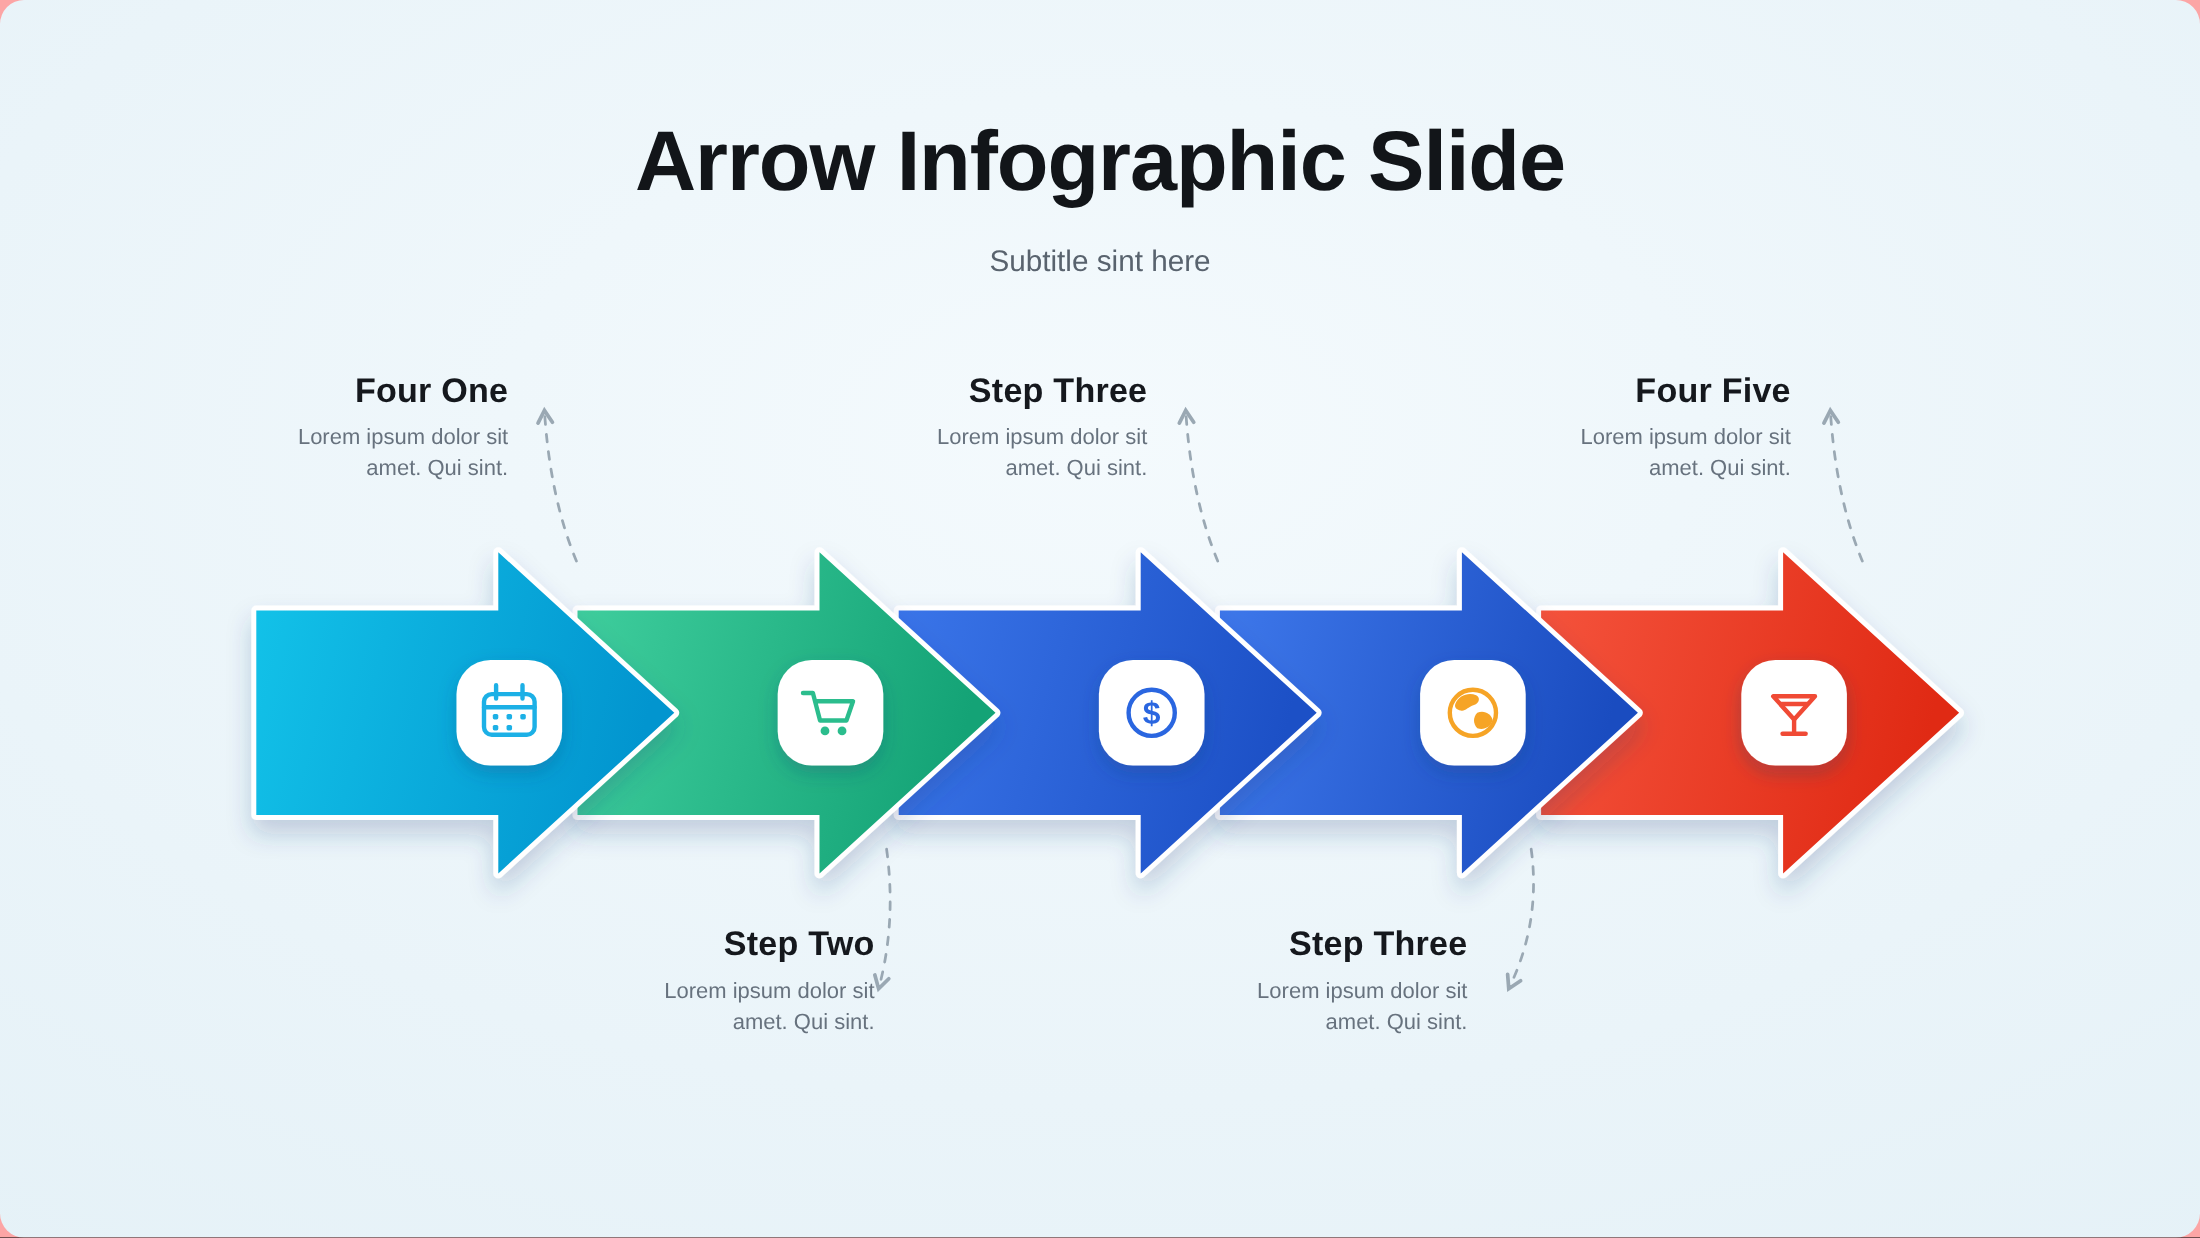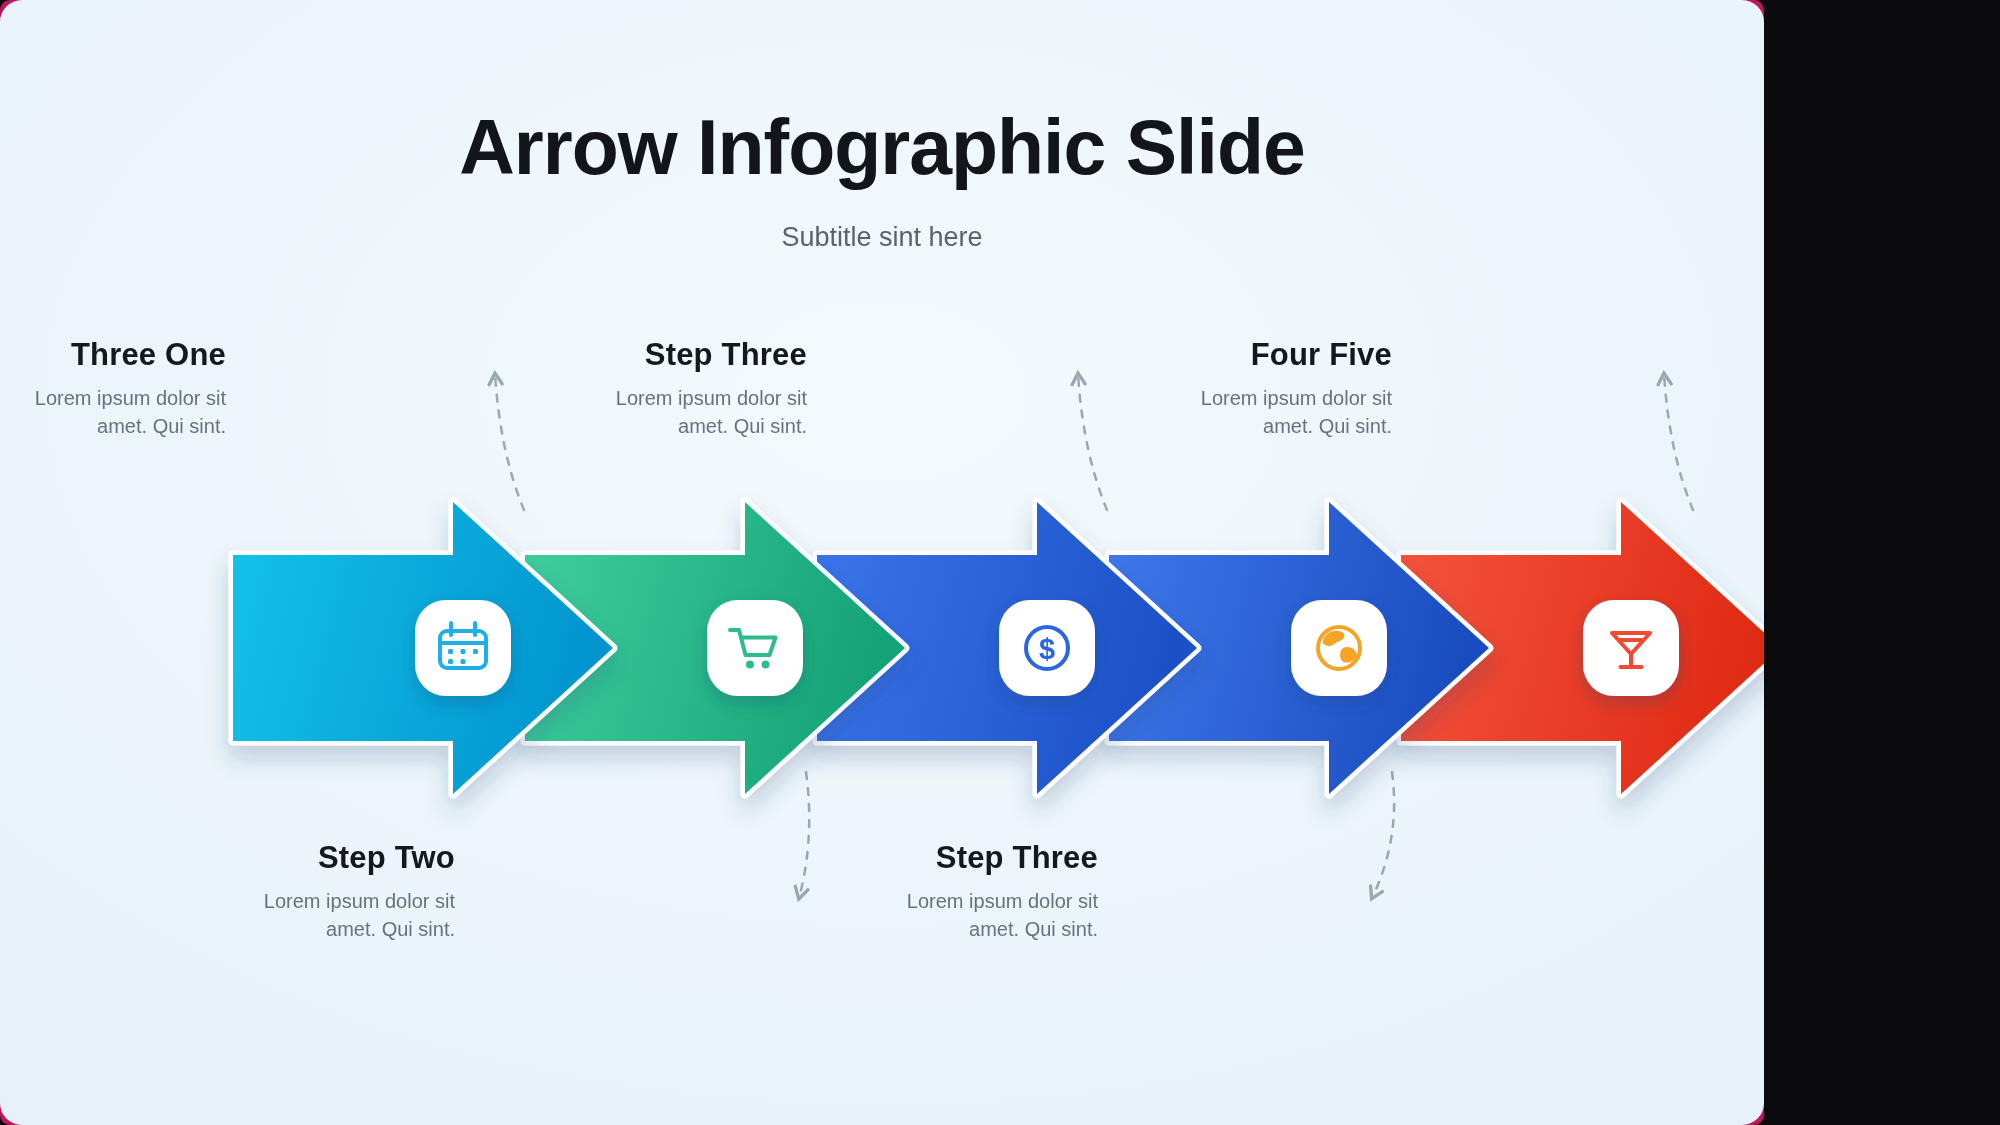--- a/index.html
+++ b/index.html
@@ -1,17 +1,17 @@
 <!DOCTYPE html>
 <html><head>
 <meta charset="utf-8">
 <style>
   html,body{margin:0;padding:0;background:#0b0b0d;}
-  .viewport{position:relative;width:1764px;height:1125px;background:#be185d;
-            font-family:"Liberation Sans", sans-serif;border-radius:10px;}
+  .viewport{position:relative;width:2000px;height:1125px;background:#fca5a5;
+            font-family:"Liberation Sans", sans-serif;}
   .slide{position:absolute;inset:0;border-radius:22px;overflow:hidden;
          background:radial-gradient(120% 120% at 50% 35%, #f4fafd 0%, #eaf4f9 45%, #dfeef5 100%);}
   .title{position:absolute;top:103px;left:0;right:0;text-align:center;
          font-size:77px;font-weight:600;letter-spacing:-1px;color:#121519;line-height:1.15;margin:0;}
   .subtitle{position:absolute;top:222px;left:0;right:0;text-align:center;
             font-size:27px;font-weight:400;color:#59636e;margin:0;}
   .stage{position:absolute;left:0;top:0;width:2000px;height:1125px;}
   .label{position:absolute;text-align:right;}
   .label .name{font-size:31px;font-weight:700;color:#15181d;letter-spacing:.2px;}
   .label .desc{margin-top:11px;font-size:20px;line-height:1.42;color:#67727e;}
@@ -136,21 +136,21 @@
 
       <g transform="translate(1631,648)" stroke="#f04a35">
         <path class="ic" d="M -19 -15 H 19 L 0 6 Z"></path>
         <path class="ic" d="M -11.5 -8 H 11.5"></path>
         <path class="ic" d="M 0 6 V 19"></path>
         <path class="ic" d="M -10.5 19 H 10.5"></path>
       </g>
     </svg>
 
     <div class="label" style="right:1538px;top:337px;">
-      <div class="name">Three One</div>
+      <div class="name">Four One</div>
       <div class="desc">
         <div>Lorem ipsum dolor sit</div>
         <div>amet. Qui sint.</div>
       </div>
     </div>
 
     <div class="label" style="right:957px;top:337px;">
       <div class="name">Step Three</div>
       <div class="desc">
         <div>Lorem ipsum dolor sit</div>
@@ -159,21 +159,21 @@
     </div>
 
     <div class="label" style="right:372px;top:337px;">
       <div class="name">Four Five</div>
       <div class="desc">
         <div>Lorem ipsum dolor sit</div>
         <div>amet. Qui sint.</div>
       </div>
     </div>
 
-    <div class="label" style="right:1309px;top:840px;">
+    <div class="label" style="right:1205px;top:840px;">
       <div class="name">Step Two</div>
       <div class="desc">
         <div>Lorem ipsum dolor sit</div>
         <div>amet. Qui sint.</div>
       </div>
     </div>
 
     <div class="label" style="right:666px;top:840px;">
       <div class="name">Step Three</div>
       <div class="desc">

